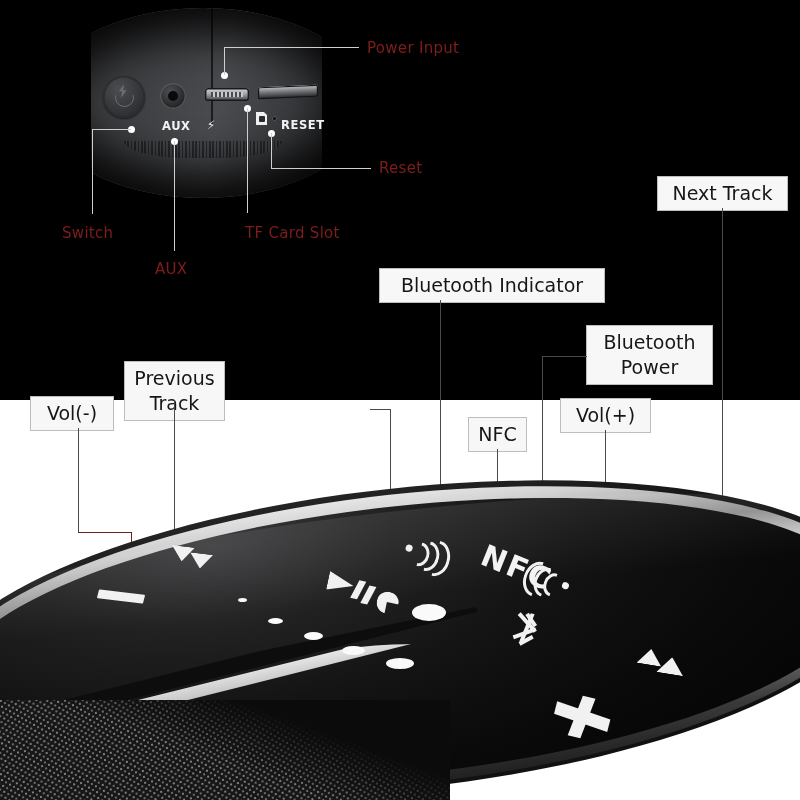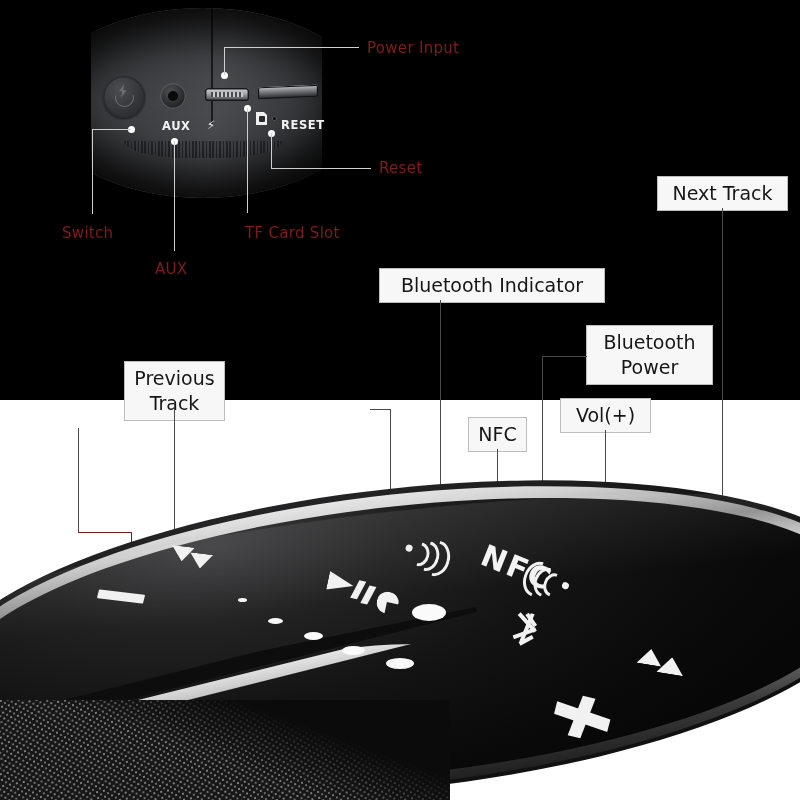--- a/index.html
+++ b/index.html
@@ -188,20 +188,21 @@
   <div class="lead" style="left:174px;top:400px;width:1px;height:133px;"></div>
   <div class="leadr" style="left:174px;top:533px;width:1px;height:13px;"></div>
   <div class="rdot" style="left:203px;top:543px;"></div>
   <div class="lead" style="left:174px;top:533px;width:35px;height:1px;"></div>
 
   <div class="lead" style="left:370px;top:409px;width:21px;height:1px;"></div>
   <div class="lead" style="left:390px;top:409px;width:1px;height:140px;"></div>
   <div class="leadr" style="left:390px;top:549px;width:1px;height:40px;"></div>
   <div class="rdot" style="left:385px;top:584px;"></div>
 
+  <div class="box" style="left:30px;top:396px;width:84px;">Vol(-)</div>
   <div class="lead" style="left:78px;top:428px;width:1px;height:104px;"></div>
   <div class="leadr" style="left:78px;top:532px;width:54px;height:1px;"></div>
   <div class="leadr" style="left:131px;top:532px;width:1px;height:60px;"></div>
   <div class="rdot" style="left:126px;top:587px;"></div>
 
   <div class="box" style="left:560px;top:398px;width:91px;">Vol(+)</div>
   <div class="lead" style="left:605px;top:430px;width:1px;height:260px;"></div>
   <div class="leadr" style="left:605px;top:625px;width:1px;height:68px;"></div>
   <div class="rdot" style="left:600px;top:688px;"></div>
 

